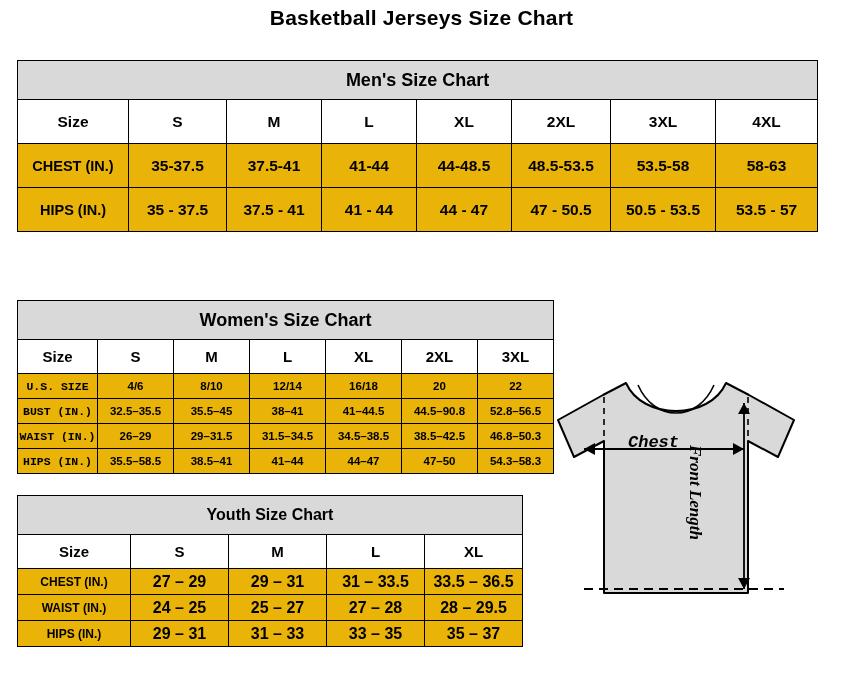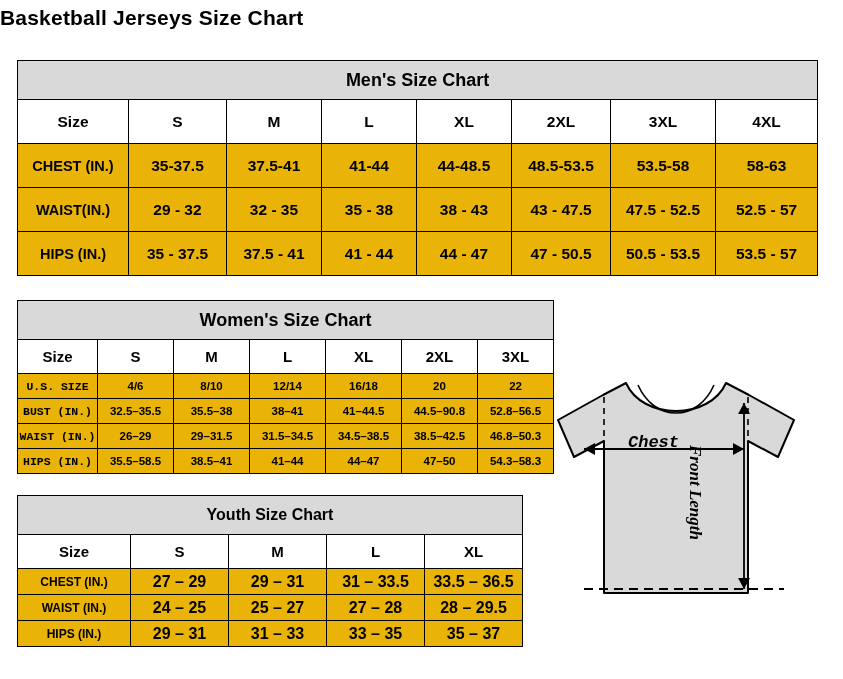--- a/index.html
+++ b/index.html
@@ -13,21 +13,21 @@
     position: relative;
     font-family: "Liberation Sans", sans-serif;
     color: #000000;
     overflow: hidden;
   }
   #page-title {
     position: absolute;
     top: 6px;
     left: 0;
     width: 843px;
-    text-align: left;
+    text-align: center;
     font-size: 21px;
     font-weight: bold;
     letter-spacing: 0.2px;
   }
 
   table.sizetable {
     border-collapse: collapse;
     table-layout: fixed;
     background: #eab308;
   }
@@ -153,30 +153,20 @@
         <td class="rowlabel">CHEST (IN.)</td>
         <td>35-37.5</td>
         <td>37.5-41</td>
         <td>41-44</td>
         <td>44-48.5</td>
         <td>48.5-53.5</td>
         <td>53.5-58</td>
         <td>58-63</td>
       </tr>
       <tr>
-        <td class="rowlabel">WAIST(IN.)</td>
-        <td>29 - 32</td>
-        <td>32 - 35</td>
-        <td>35 - 38</td>
-        <td>38 - 43</td>
-        <td>43 - 47.5</td>
-        <td>47.5 - 52.5</td>
-        <td>52.5 - 57</td>
-      </tr>
-      <tr>
         <td class="rowlabel">HIPS (IN.)</td>
         <td>35 - 37.5</td>
         <td>37.5 - 41</td>
         <td>41 - 44</td>
         <td>44 - 47</td>
         <td>47 - 50.5</td>
         <td>50.5 - 53.5</td>
         <td>53.5 - 57</td>
       </tr>
     </tbody>
@@ -212,21 +202,21 @@
         <td class="data">4/6</td>
         <td class="data">8/10</td>
         <td class="data">12/14</td>
         <td class="data">16/18</td>
         <td class="data">20</td>
         <td class="data">22</td>
       </tr>
       <tr>
         <td class="data rowlabel">BUST  (IN.)</td>
         <td class="data">32.5–35.5</td>
-        <td class="data">35.5–38</td>
+        <td class="data">35.5–45</td>
         <td class="data">38–41</td>
         <td class="data">41–44.5</td>
         <td class="data">44.5–90.8</td>
         <td class="data">52.8–56.5</td>
       </tr>
       <tr>
         <td class="data rowlabel">WAIST  (IN.)</td>
         <td class="data">26–29</td>
         <td class="data">29–31.5</td>
         <td class="data">31.5–34.5</td>

